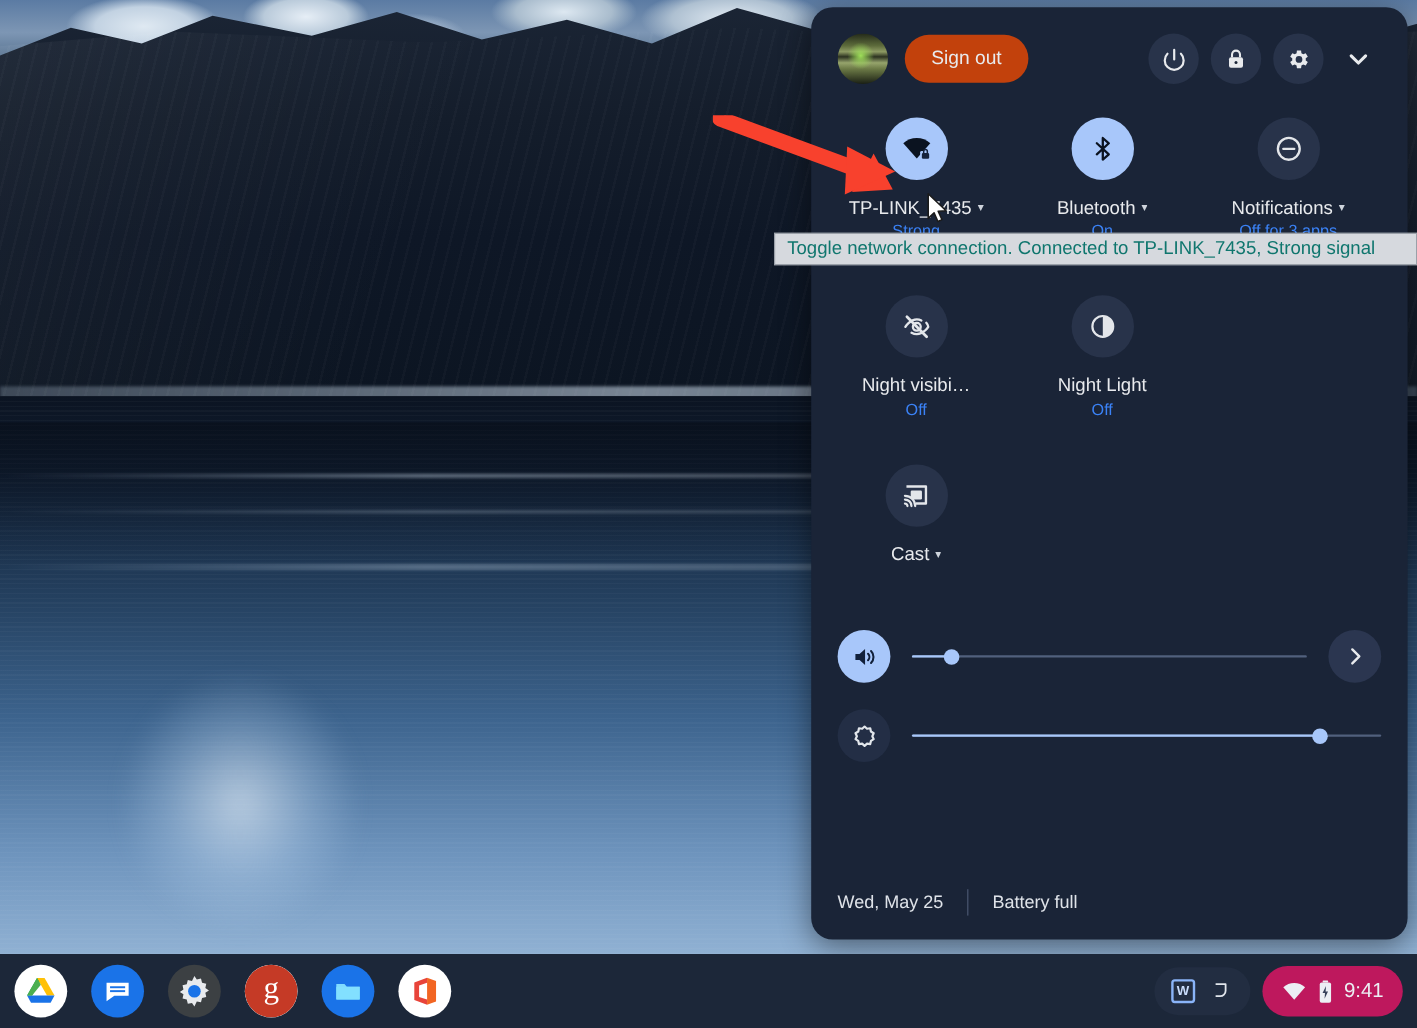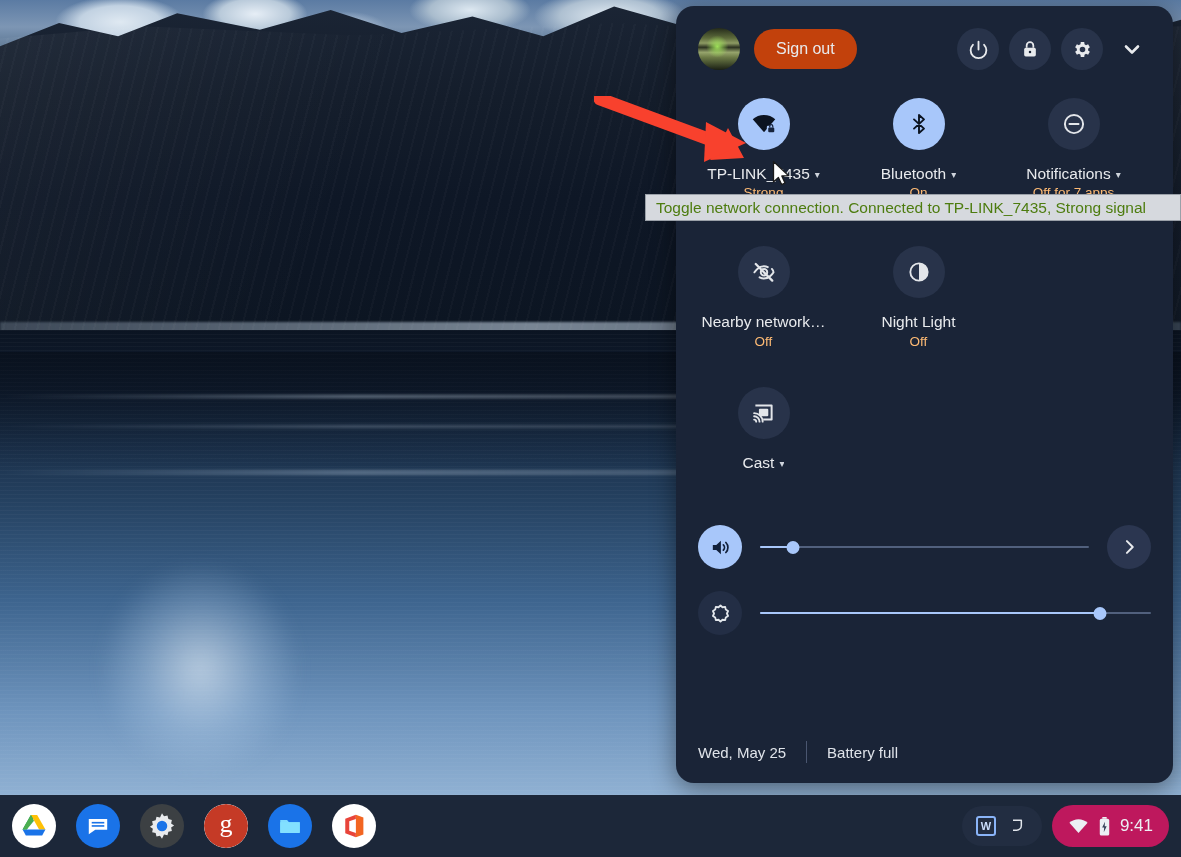--- a/index.html
+++ b/index.html
@@ -125,21 +125,21 @@
     display:flex; align-items:center; justify-content:center;
     background:#28334a; color:#e3e6ea; position:relative;
   }
   .tile-circle.on{ background:#a8c7fa; color:#0b1320; }
   .tile-label{
     margin-top:13px; font-size:15.5px; color:#e8eaed;
     max-width:150px; text-align:center; line-height:1.38;
     white-space:nowrap; overflow:hidden; text-overflow:ellipsis;
   }
   .tile-label.wrap{ white-space:normal; }
-  .tile-sub{ margin-top:1px; font-size:13.5px; color:#fdba74; text-align:center; }
+  .tile-sub{ margin-top:1px; font-size:13.5px; color:#3b82f6; text-align:center; }
   .caret{ display:inline-block; margin-left:5px; font-size:10px; vertical-align:middle; color:#cfd4dc; }
 
   .row-gap{ height:42px; }
   .row-gap-sm{ height:34px; }
 
   
   .sliders{ padding:0 22px; margin-top:48px; }
   .slider-row{ display:flex; align-items:center; gap:18px; height:52px; }
   .slider-row + .slider-row{ margin-top:14px; }
   .sl-icon{
@@ -164,21 +164,21 @@
   .qs-footer{
     position:absolute; left:0; right:0; bottom:0; height:62px;
     display:flex; align-items:center; padding:0 22px; gap:0;
     font-size:15px; color:#dfe3e9;
   }
   .divider-v{ width:1px; height:22px; background:#4a5670; margin:0 20px; }
 
   
   #tooltip{
     position:absolute; left:645px; top:194px; width:536px; height:27px;
-    background:#d6d9de; color:#4d7c0f;
+    background:#d6d9de; color:#0f766e;
     border:1px solid #9aa0a8;
     font-size:15.5px; display:flex; align-items:center;
     padding:0 10px; white-space:nowrap; z-index:40;
   }
 
   
   #arrow{ position:absolute; left:594px; top:96px; width:180px; height:80px; z-index:30; pointer-events:none; }
 
   
   #cursor{ position:absolute; left:772px; top:160px; width:20px; height:28px; z-index:45; pointer-events:none; }
@@ -306,39 +306,39 @@
       <div class="tile">
         <div class="tile-circle">
           <svg width="26" height="26" viewBox="0 0 24 24" fill="none" stroke="currentColor" stroke-width="1.8">
             <circle cx="12" cy="12" r="8.4"></circle>
               <path d="M7.8 12h8.4" stroke-linecap="round"></path>
           </svg>
         </div>
         <div class="tile-label">
           <span>Notifications</span><span class="caret">▾</span>
         </div>
-        <div class="tile-sub">Off for 7 apps</div>
+        <div class="tile-sub">Off for 3 apps</div>
       </div>
     </div>
 
     <div class="row-gap"></div>
 
     <div class="tile-row">
 
 
       <div class="tile">
         <div class="tile-circle">
           <svg width="26" height="26" viewBox="0 0 24 24" fill="none" stroke="currentColor" stroke-width="1.8" stroke-linecap="round">
             <path d="M3.2 12.3S6.7 6.6 12 6.6c1.3 0 2.5.35 3.5.9"></path>
             <path d="M19.3 9.2c.85.95 1.5 2 1.5 3.1 0 0-3.5 5.7-8.8 5.7-1.5 0-2.9-.45-4.05-1.1"></path>
             <circle cx="12" cy="12.3" r="3"></circle>
             <path d="M4.4 4.6l15.2 15.4" stroke-width="2.1"></path>
           </svg>
         </div>
-        <div class="tile-label">Nearby network…</div>
+        <div class="tile-label">Night visibi…</div>
         <div class="tile-sub">Off</div>
       </div>
 
       <div class="tile">
         <div class="tile-circle">
           <svg width="26" height="26" viewBox="0 0 24 24">
             <circle cx="12" cy="12" r="8" fill="none" stroke="currentColor" stroke-width="1.7"></circle>
             <path d="M12 4a8 8 0 0 1 0 16z" fill="currentColor"></path>
           </svg>
         </div>

